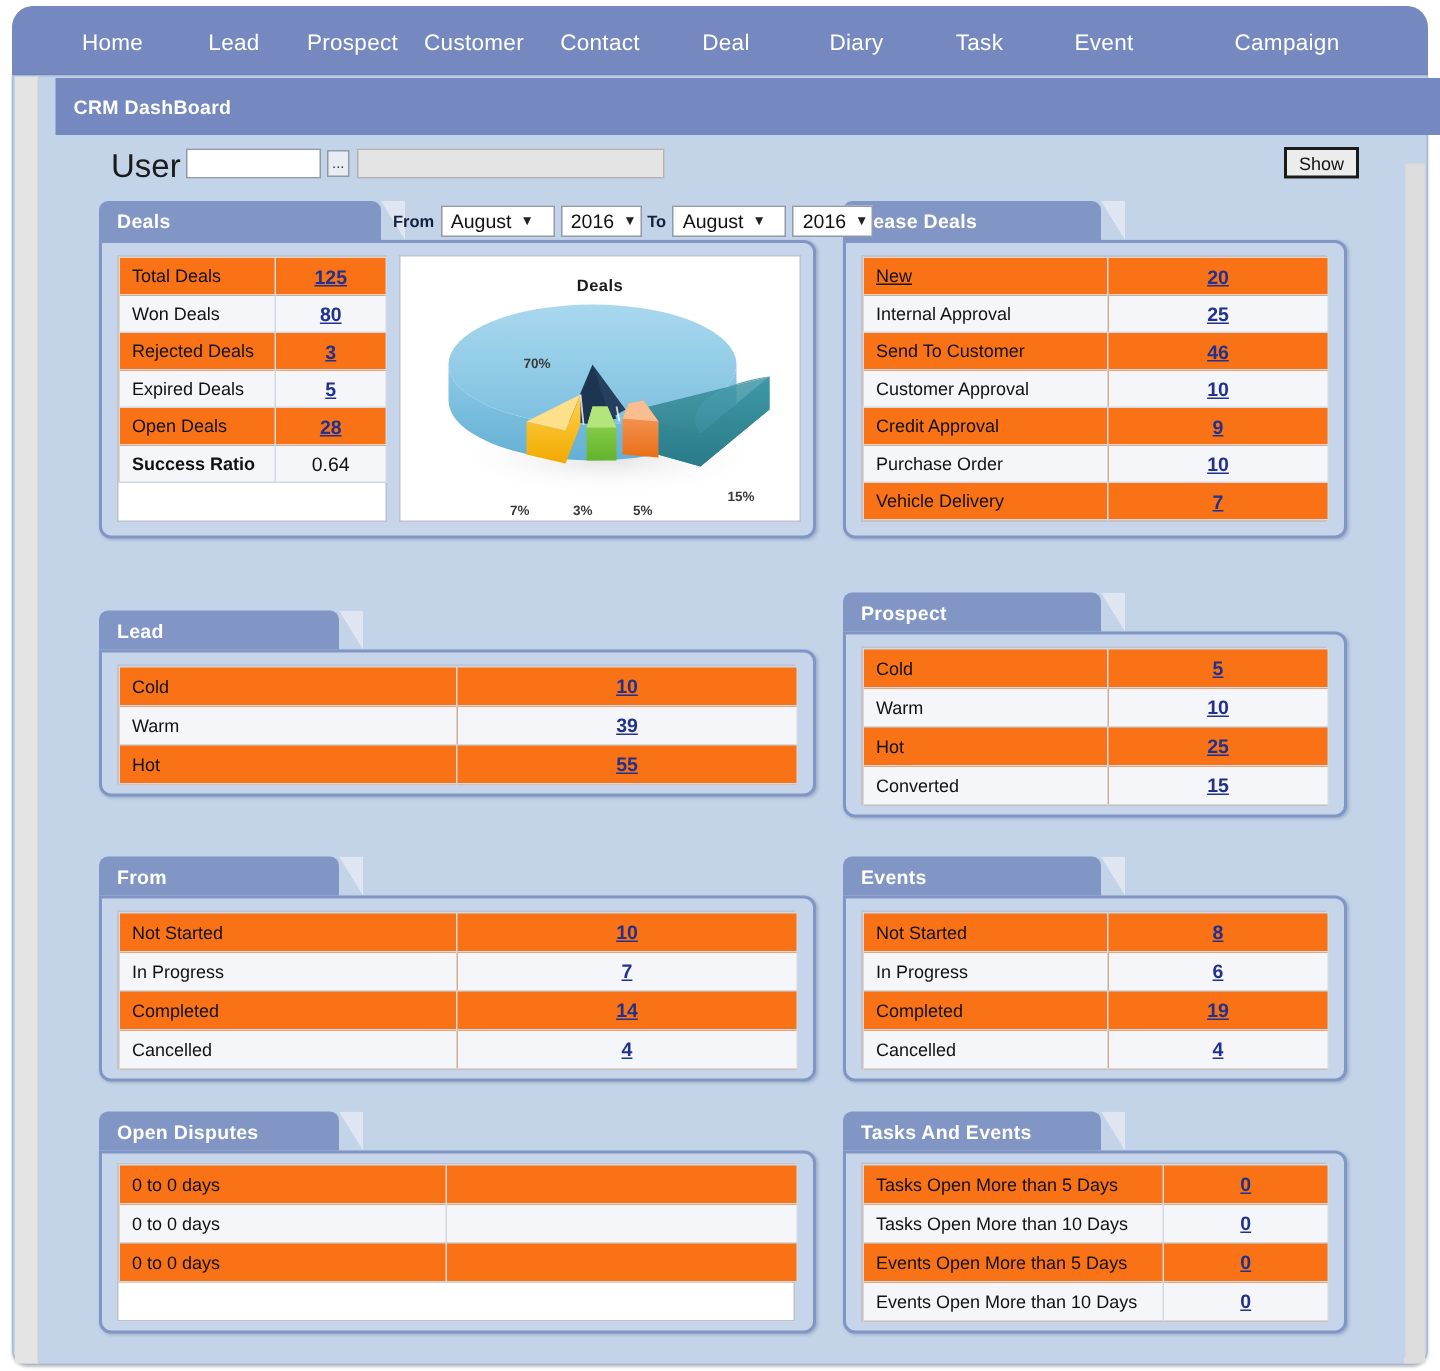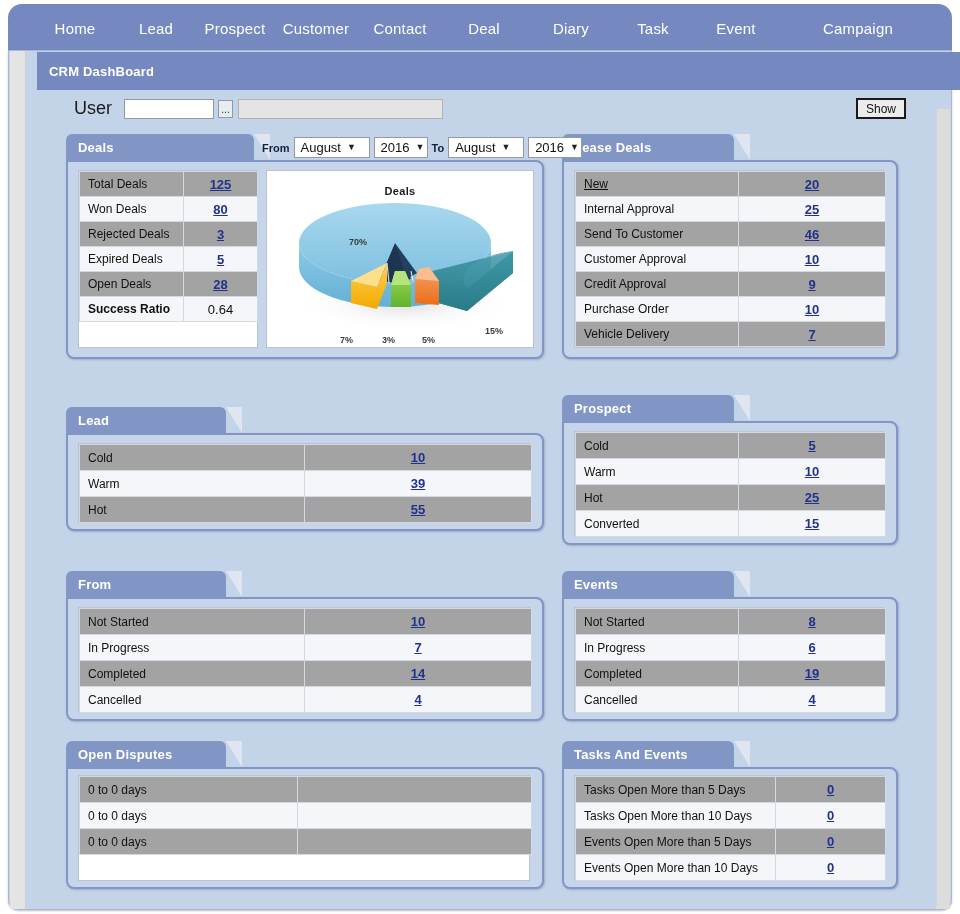--- a/index.html
+++ b/index.html
@@ -88,21 +88,21 @@
 
   
   .userbar {
     position: absolute;
     left: 0; top: 0;
     width: 911px; height: 42px;
   }
   .user-label {
     position: absolute;
     left: 48px; top: 8px;
-    font-size: 18px;
+    font-size: 22px;
     color: #1b1b1b;
   }
   .user-input {
     position: absolute;
     left: 98px; top: 9px;
     width: 90px; height: 20px;
     background: #ffffff;
     border: 1px solid #8f9aa8;
     font-family: "Liberation Sans", sans-serif;
     font-size: 12px;
@@ -186,21 +186,21 @@
   .panel-inner {
     position: absolute;
     background: #ffffff;
     border: 1px solid #b9c3d2;
   }
 
   
   table.dt {
     width: 100%;
     border-collapse: collapse;
-    background: #a3a3a3;
+    background: #f97316;
     table-layout: fixed;
   }
   table.dt td {
     border: 1px solid #d3d9e2;
     font-size: 12px;
     color: #111111;
     height: 26px;
     padding: 0 8px;
     white-space: nowrap;
     overflow: hidden;

